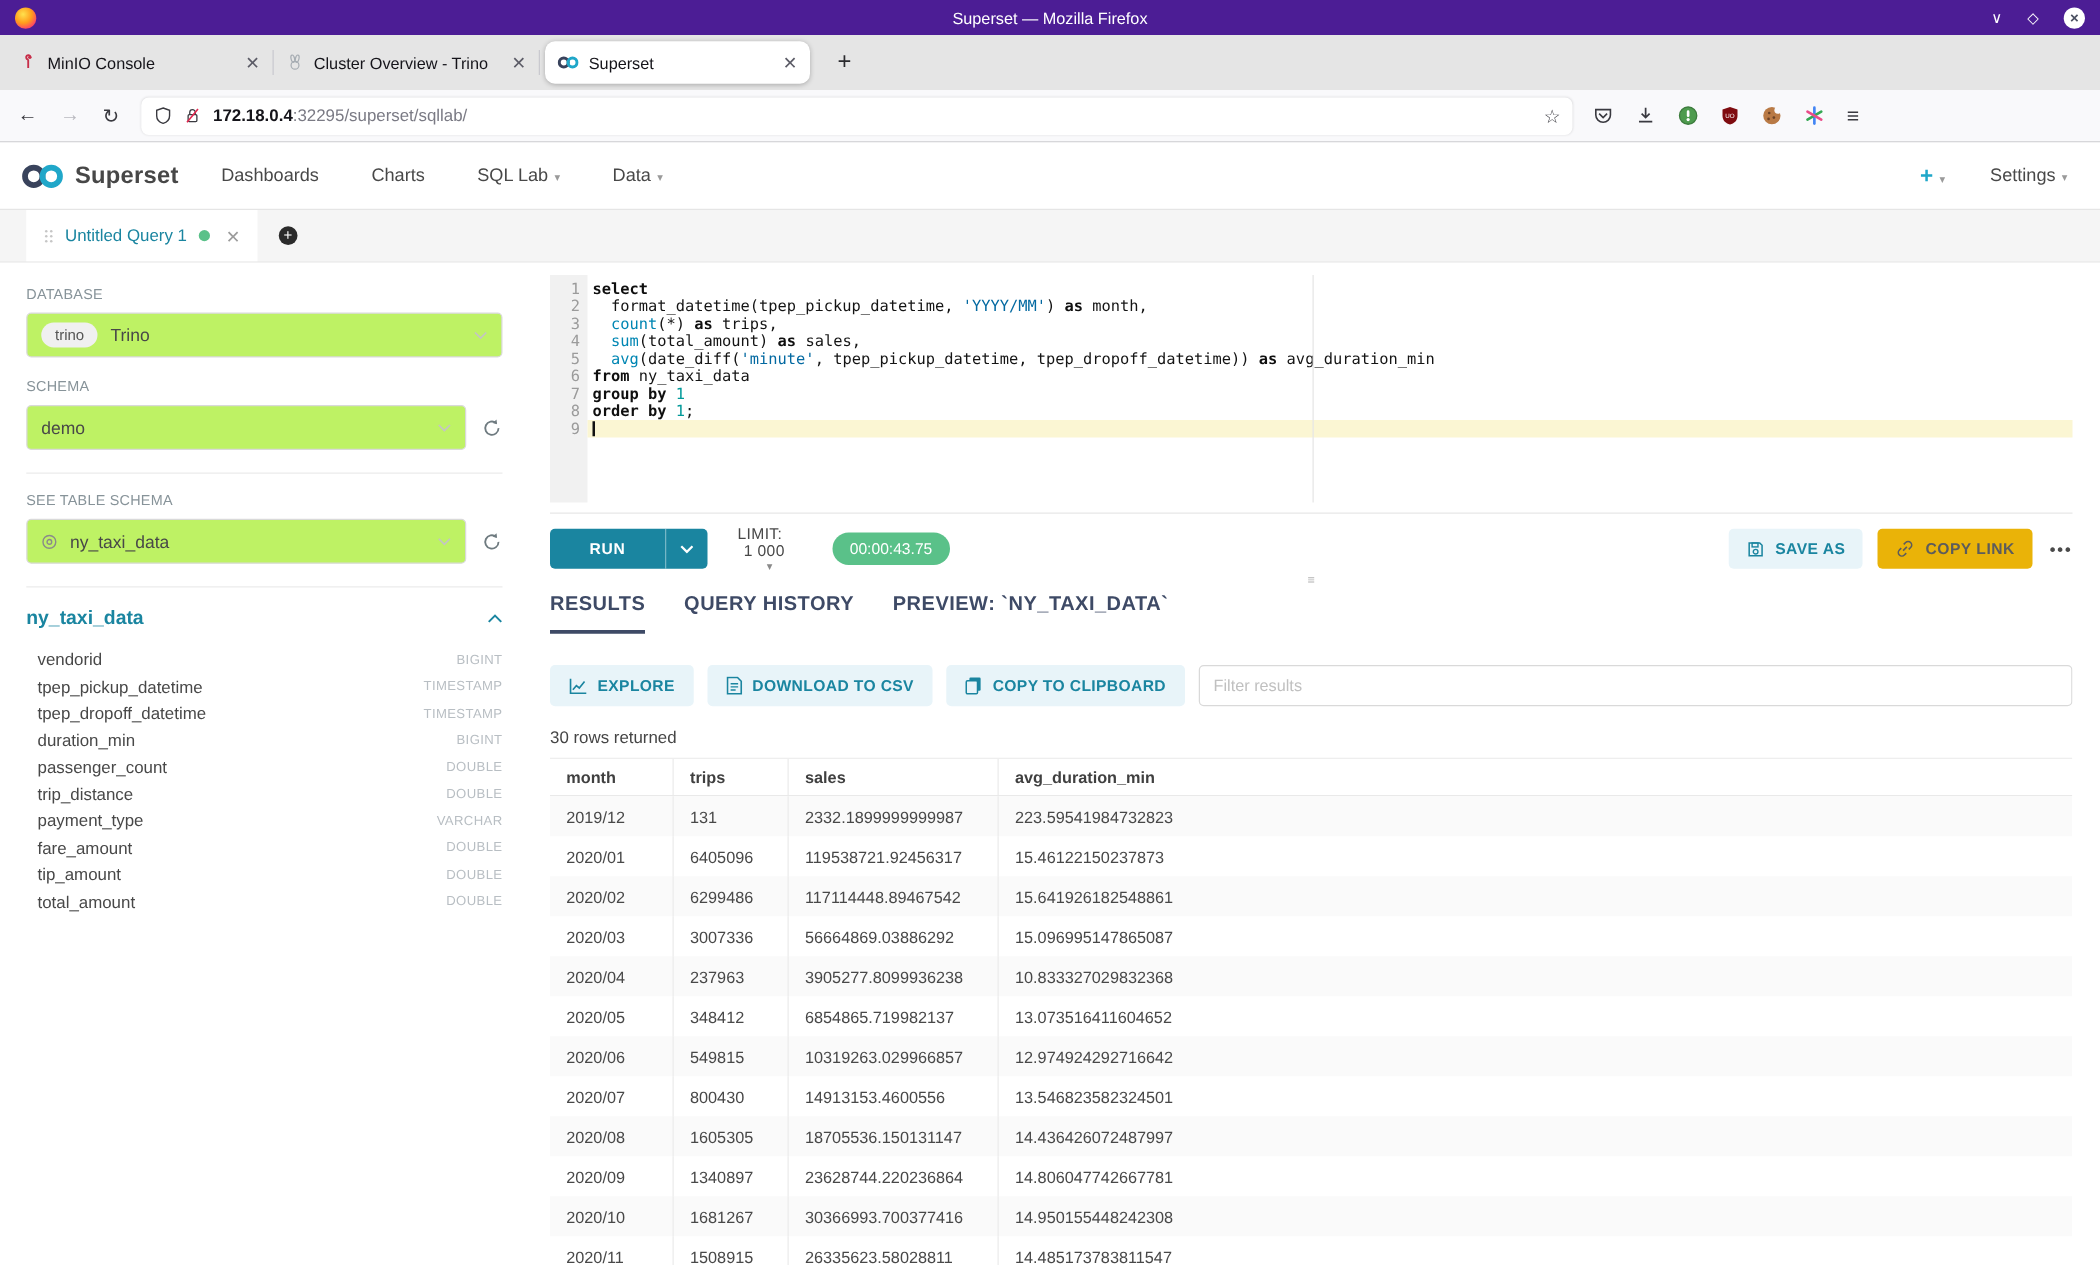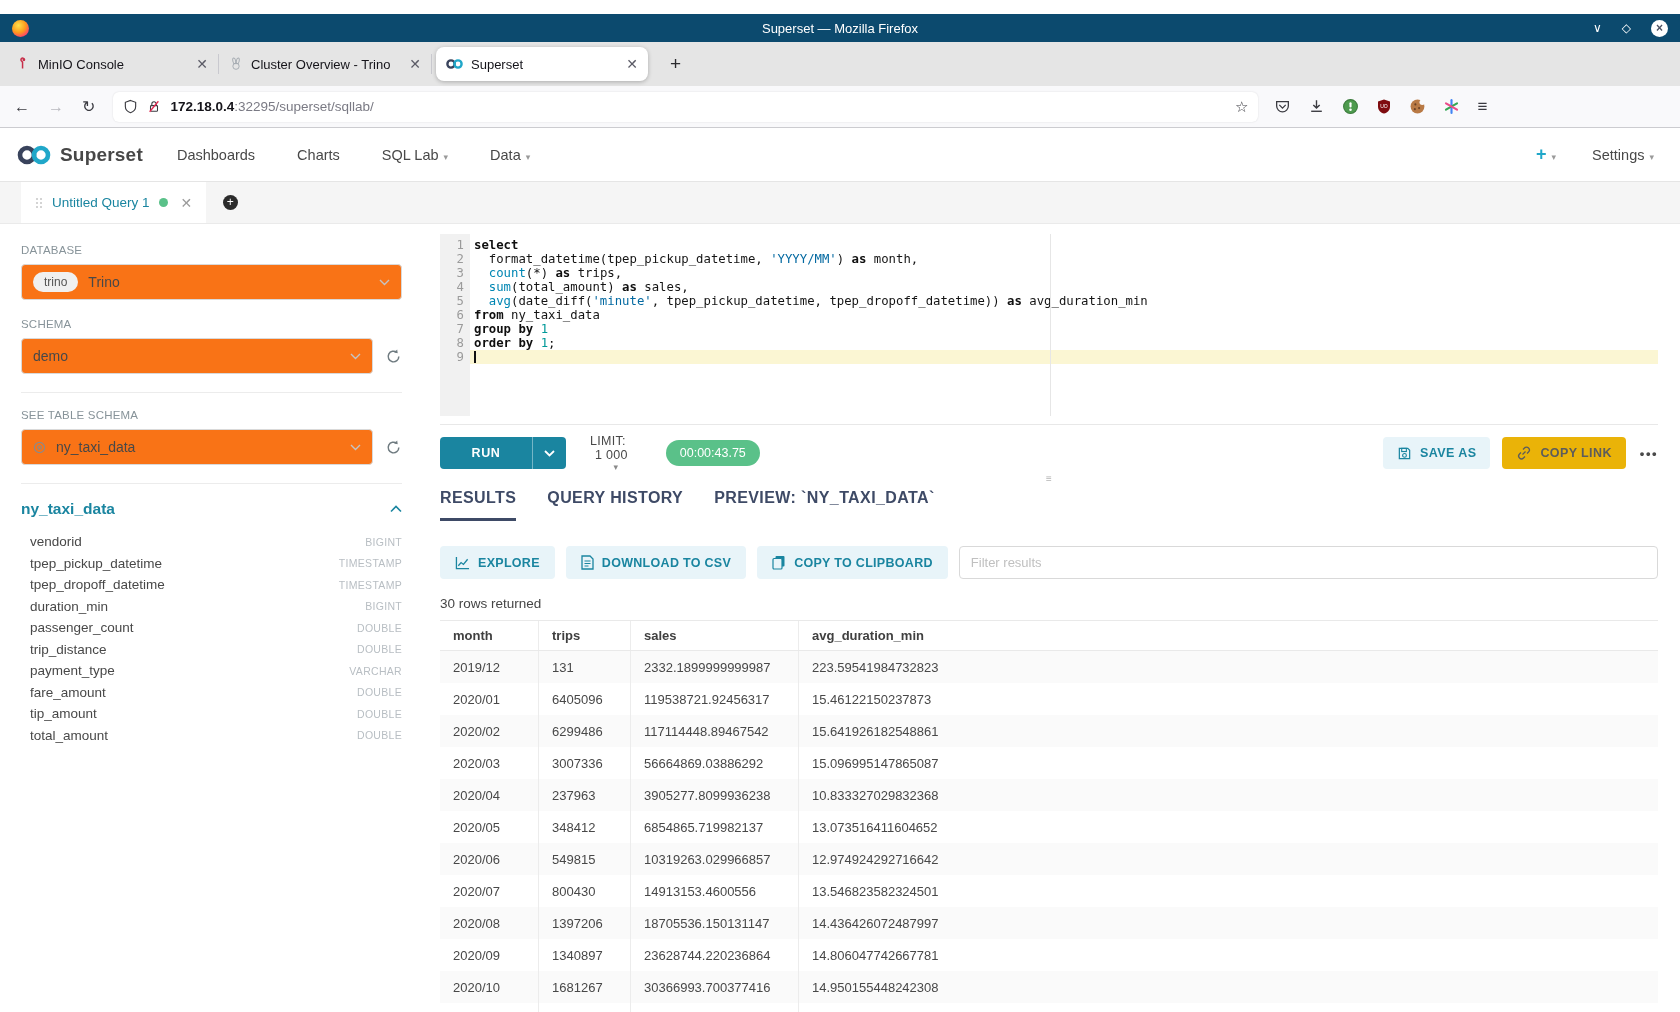--- a/index.html
+++ b/index.html
@@ -1,20 +1,20 @@
 <!DOCTYPE html>
 <html><head>
 <meta charset="utf-8">
 <style>
   * { margin:0; padding:0; box-sizing:border-box; }
   body { width:1680px; height:1012px; font-family:"Liberation Sans", sans-serif; background:#fff; overflow:hidden; }
   .screen { width:1680px; height:1012px; display:flex; flex-direction:column; overflow:hidden; background:#fff; }
 
   
-  .titlebar { height:28px; background:#0c4a6e; display:flex; align-items:center; padding:0 12px; flex:none; position:relative;margin-top:14px; }
+  .titlebar { height:28px; background:#4c1d95; display:flex; align-items:center; padding:0 12px; flex:none; position:relative; }
   .ff-logo { width:17px; height:17px; border-radius:50%; background:radial-gradient(circle at 38% 32%, #ffe14d, #ff9d1c 45%, #ff4f5e 72%, #d8336b 95%); }
   .win-title { position:absolute; left:0; right:0; text-align:center; color:#fff; font-size:13px; }
   .win-controls { margin-left:auto; display:flex; align-items:center; gap:20px; color:#fff; z-index:1; }
   .win-controls .glyph { font-size:12px; cursor:default; }
   .close-circle { width:17px; height:17px; border-radius:50%; background:#fff; color:#4b5162; font-size:12px; line-height:16px; text-align:center; font-weight:bold; }
 
   .tabstrip { height:44px; background:#e5e5e5; display:flex; align-items:center; padding-left:6px; flex:none; }
   .btab { display:flex; align-items:center; gap:8px; width:212px; padding:0 10px; height:44px; font-size:13px; color:#15141a; position:relative; }
   .btab .tab-close { margin-left:auto; color:#5b5b66; font-size:14px; }
   .btab-sep { width:1px; height:20px; background:#c9c9cf; }
@@ -49,21 +49,21 @@
   .green-dot { width:9px; height:9px; border-radius:50%; background:#5ac189; }
   .qtab-close { color:#9b9b9b; font-size:14px; margin-left:4px; }
   .qtab-add { width:48px; display:flex; align-items:center; justify-content:center; }
   .circle-plus { width:15px; height:15px; border-radius:50%; background:#2b2b2b; color:#fff; font-size:12px; line-height:14px; text-align:center; }
 
   
   .content { flex:1; display:flex; overflow:hidden; }
   .sidebar { width:424px; flex:none; padding:20px 22px 0 21px; overflow:hidden; }
   .side-label { font-size:11.5px; color:#879399; margin-bottom:8px; letter-spacing:.2px; }
   .select-row { display:flex; align-items:center; margin-bottom:18px; }
-  .sselect { flex:1; height:36px; border:1px solid #d9d9d9; border-radius:4px; background:#f97316; display:flex; align-items:center; padding:0 11px; gap:10px; }
+  .sselect { flex:1; height:36px; border:1px solid #d9d9d9; border-radius:4px; background:#bef264; display:flex; align-items:center; padding:0 11px; gap:10px; }
   .sselect .chev { margin-left:auto; display:flex; }
   .pill { background:#f0f0f0; border-radius:11px; padding:3px 11px; font-size:12px; color:#555; }
   .sel-value { font-size:14px; color:#484848; }
   .refresh-btn { margin-left:12px; display:flex; }
   .side-divider { height:1px; background:#ececec; margin:2px 0 16px; }
   .tbl-head { display:flex; align-items:center; margin-top:4px; }
   .tbl-name { color:#1a85a0; font-size:15.5px; font-weight:bold; }
   .tbl-collapse { margin-left:auto; display:flex; }
   .col-list { margin-top:13px; }
   .col-row { display:flex; align-items:center; height:21.5px; padding-left:9px; }
@@ -524,21 +524,21 @@
                 <div class="td c3">12.974924292716642</div>
               </div>
               <div class="trow">
                 <div class="td c0">2020/07</div>
                 <div class="td c1">800430</div>
                 <div class="td c2">14913153.4600556</div>
                 <div class="td c3">13.546823582324501</div>
               </div>
               <div class="trow">
                 <div class="td c0">2020/08</div>
-                <div class="td c1">1397206</div>
+                <div class="td c1">1605305</div>
                 <div class="td c2">18705536.150131147</div>
                 <div class="td c3">14.436426072487997</div>
               </div>
               <div class="trow">
                 <div class="td c0">2020/09</div>
                 <div class="td c1">1340897</div>
                 <div class="td c2">23628744.220236864</div>
                 <div class="td c3">14.806047742667781</div>
               </div>
               <div class="trow">

